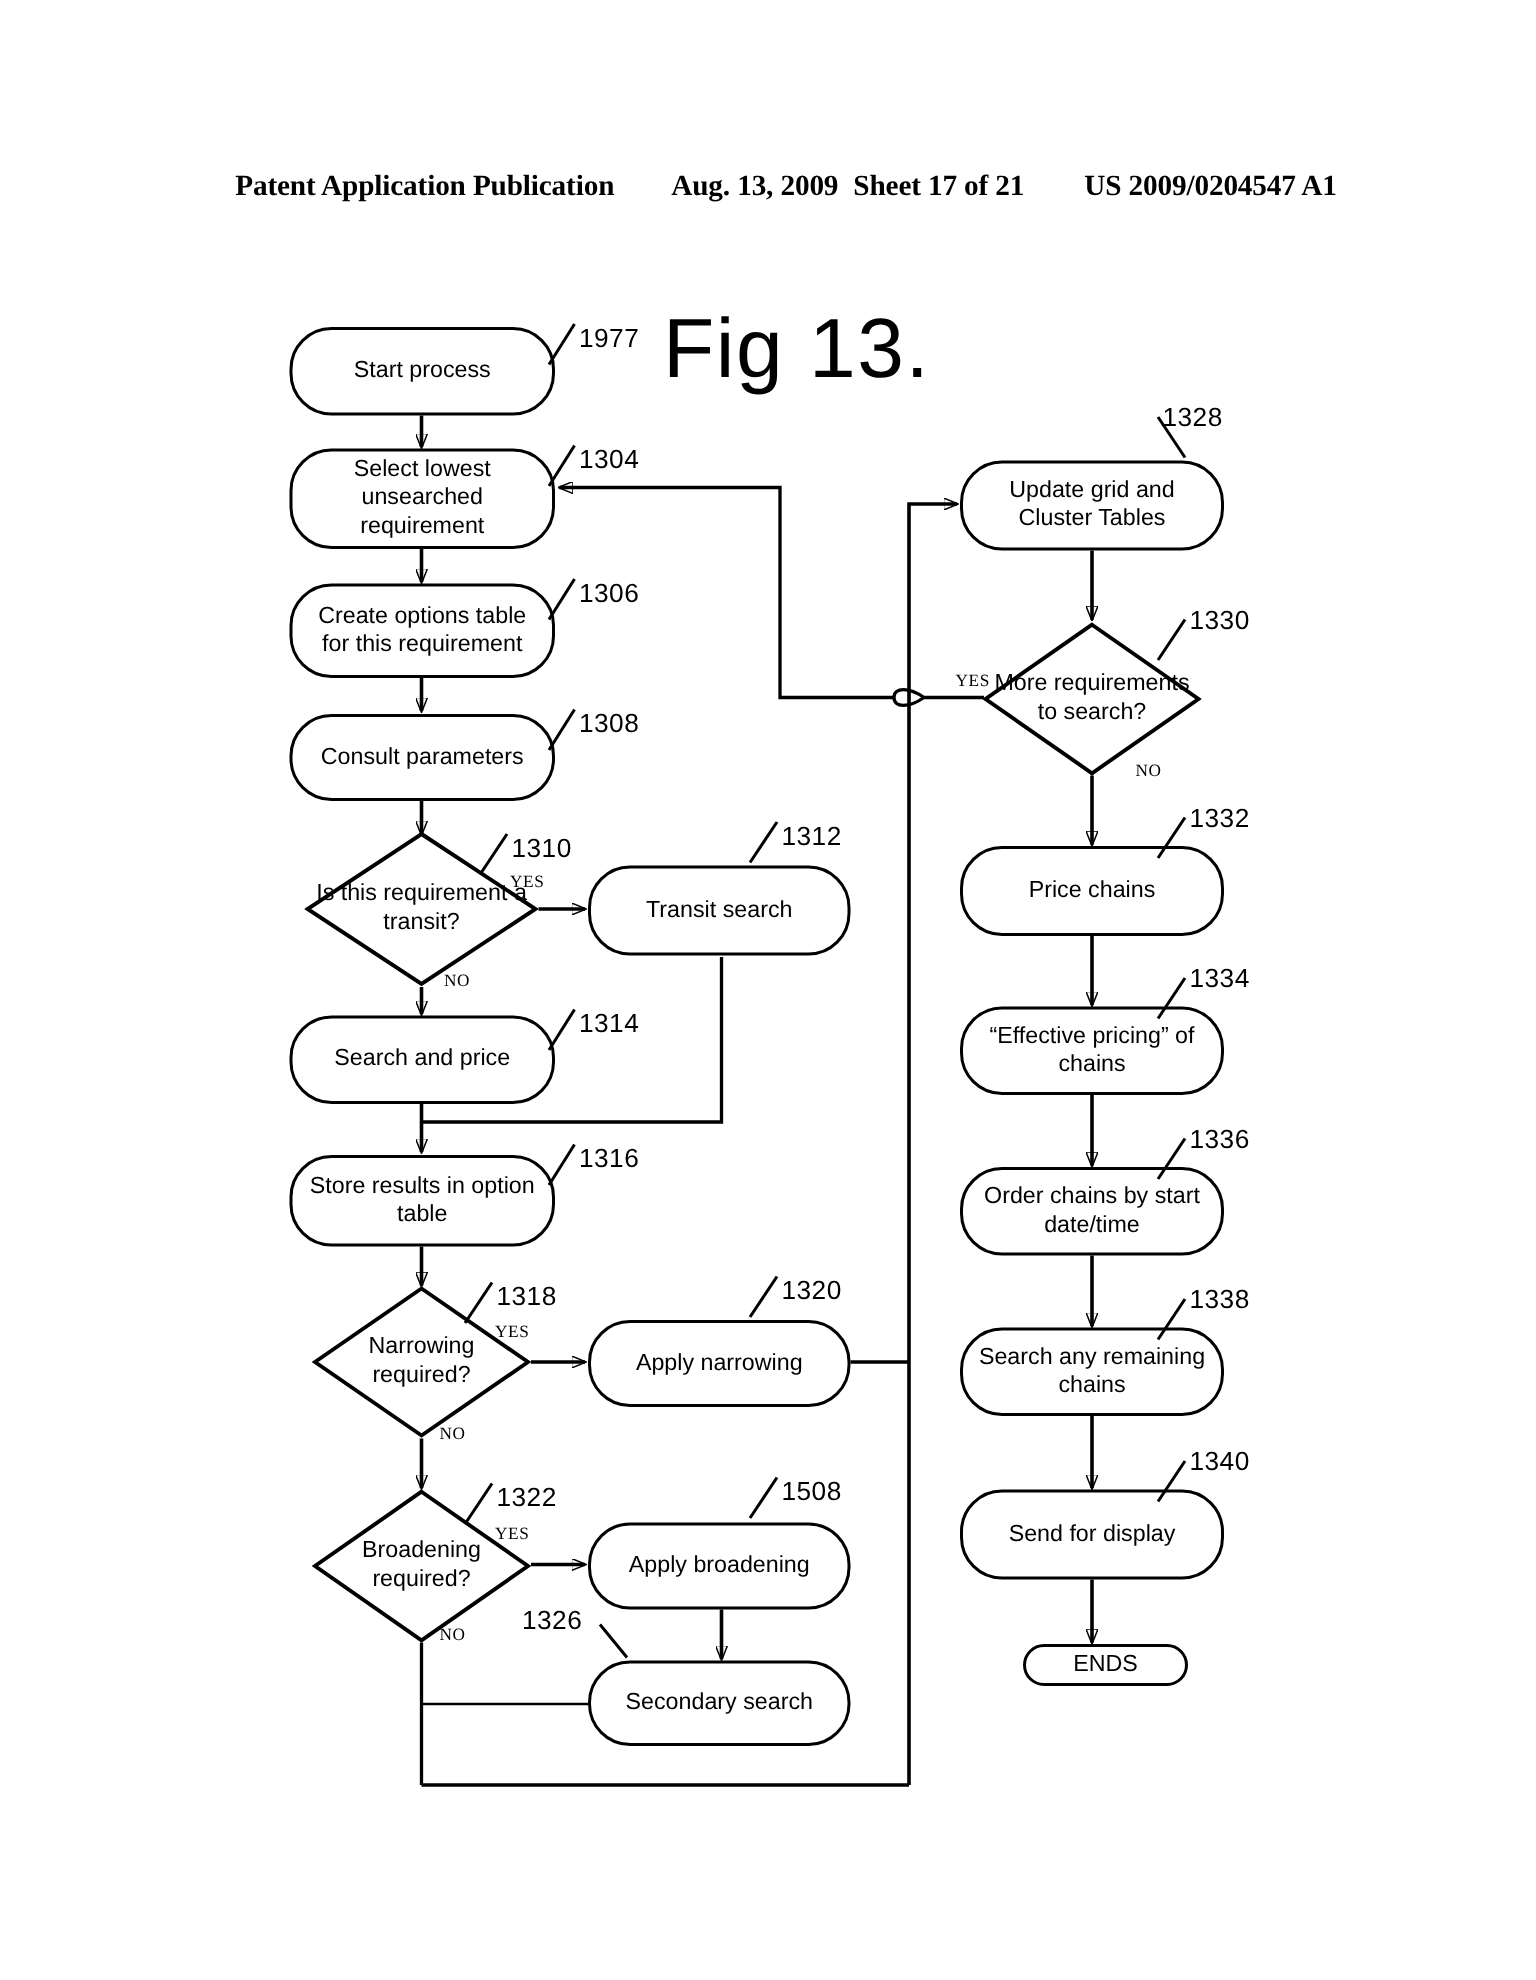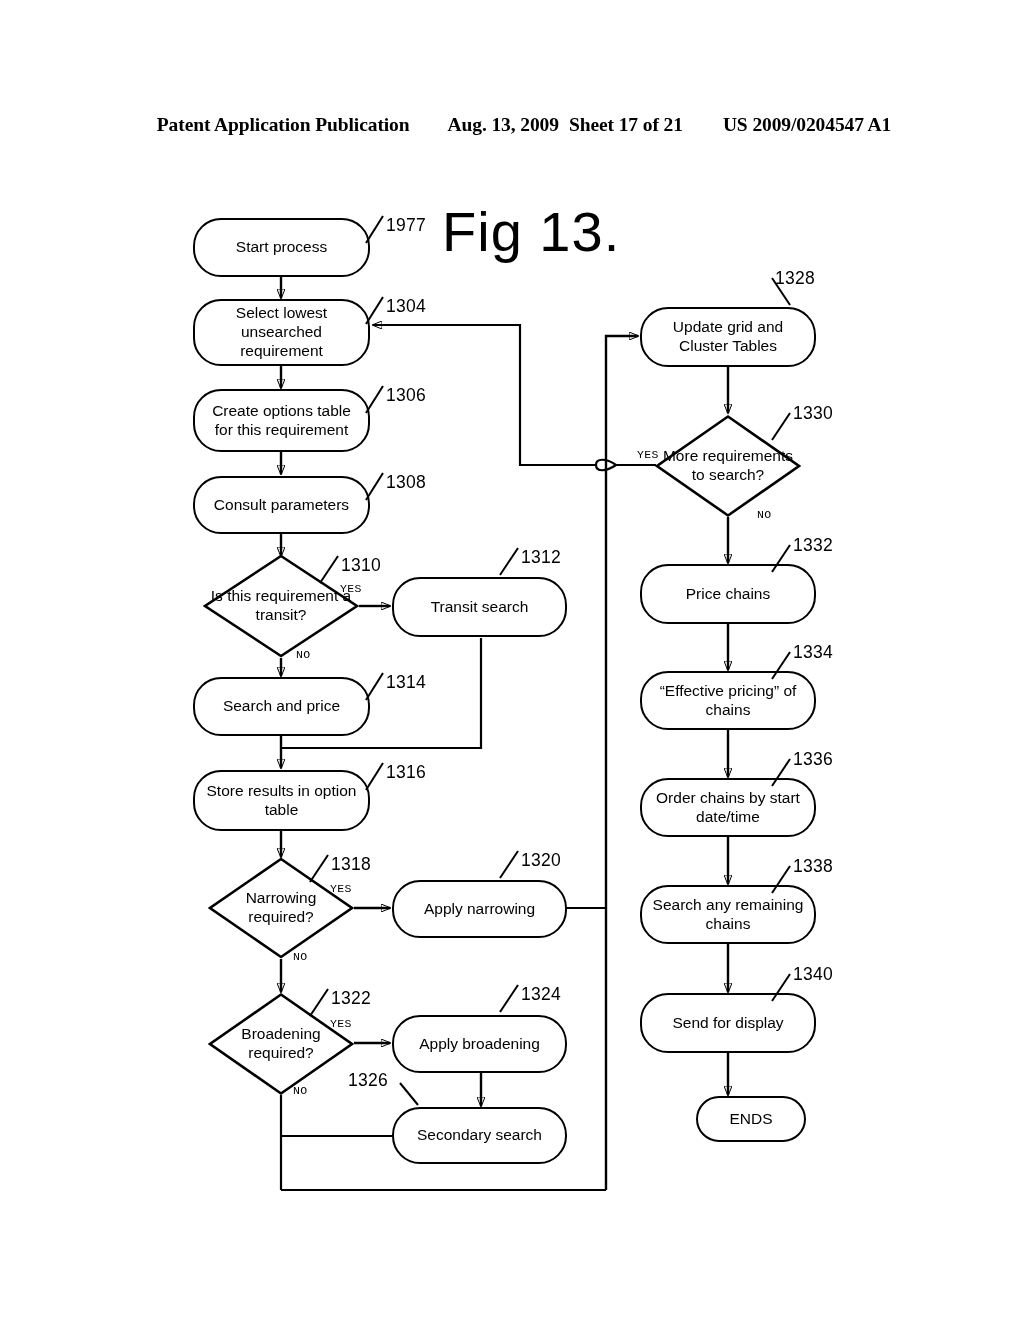--- a/index.html
+++ b/index.html
@@ -108,21 +108,21 @@
     font-size: 17.5px;
     font-family: "Liberation Sans", sans-serif;
     white-space: nowrap;
     letter-spacing: 0.3px;
   }
 
   
   .branch-label {
     position: absolute;
     font-size: 11.5px;
-    font-family: Liberation Mono, monospace;
+    font-family: Liberation Serif, serif;
     letter-spacing: 0.4px;
     white-space: nowrap;
   }
 
   svg.wires {
     position: absolute;
     left: 0;
     top: 0;
     width: 1024px;
     height: 1320px;
@@ -296,21 +296,21 @@
   </div>
 
   <div class="node box" style="left:640px; top:885px; width:176px; height:59px;">
     <span class="node-label">Search any remaining chains</span>
   </div>
 
   <div class="node box" style="left:640px; top:993px; width:176px; height:60px;">
     <span class="node-label">Send for display</span>
   </div>
 
-  <div class="node terminator" style="left:696px; top:1096px; width:110px; height:46px;">
+  <div class="node terminator" style="left:682px; top:1096px; width:110px; height:28px;">
     <span class="node-label">ENDS</span>
   </div>
 
   <svg class="wires" viewBox="0 0 1024 1320" xmlns="http://www.w3.org/2000/svg">
     <g stroke="#000" stroke-width="2">
       <line x1="366" y1="243" x2="383" y2="216"></line>
       <line x1="366" y1="324" x2="383" y2="297"></line>
       <line x1="366" y1="413" x2="383" y2="386"></line>
       <line x1="366" y1="500" x2="383" y2="473"></line>
       <line x1="320" y1="583" x2="338" y2="556"></line>
@@ -336,21 +336,21 @@
   <div class="refnum" style="left:386px; top:296px;">1304</div>
   <div class="refnum" style="left:386px; top:385px;">1306</div>
   <div class="refnum" style="left:386px; top:472px;">1308</div>
   <div class="refnum" style="left:341px; top:555px;">1310</div>
   <div class="refnum" style="left:521px; top:547px;">1312</div>
   <div class="refnum" style="left:386px; top:672px;">1314</div>
   <div class="refnum" style="left:386px; top:762px;">1316</div>
   <div class="refnum" style="left:331px; top:854px;">1318</div>
   <div class="refnum" style="left:521px; top:850px;">1320</div>
   <div class="refnum" style="left:331px; top:988px;">1322</div>
-  <div class="refnum" style="left:521px; top:984px;">1324</div>
+  <div class="refnum" style="left:521px; top:984px;">1508</div>
   <div class="refnum" style="left:348px; top:1070px;">1326</div>
   <div class="refnum" style="left:775px; top:268px;">1328</div>
   <div class="refnum" style="left:793px; top:403px;">1330</div>
   <div class="refnum" style="left:793px; top:535px;">1332</div>
   <div class="refnum" style="left:793px; top:642px;">1334</div>
   <div class="refnum" style="left:793px; top:749px;">1336</div>
   <div class="refnum" style="left:793px; top:856px;">1338</div>
   <div class="refnum" style="left:793px; top:964px;">1340</div>
 
   <div class="branch-label" style="left:340px; top:582px;">YES</div>

